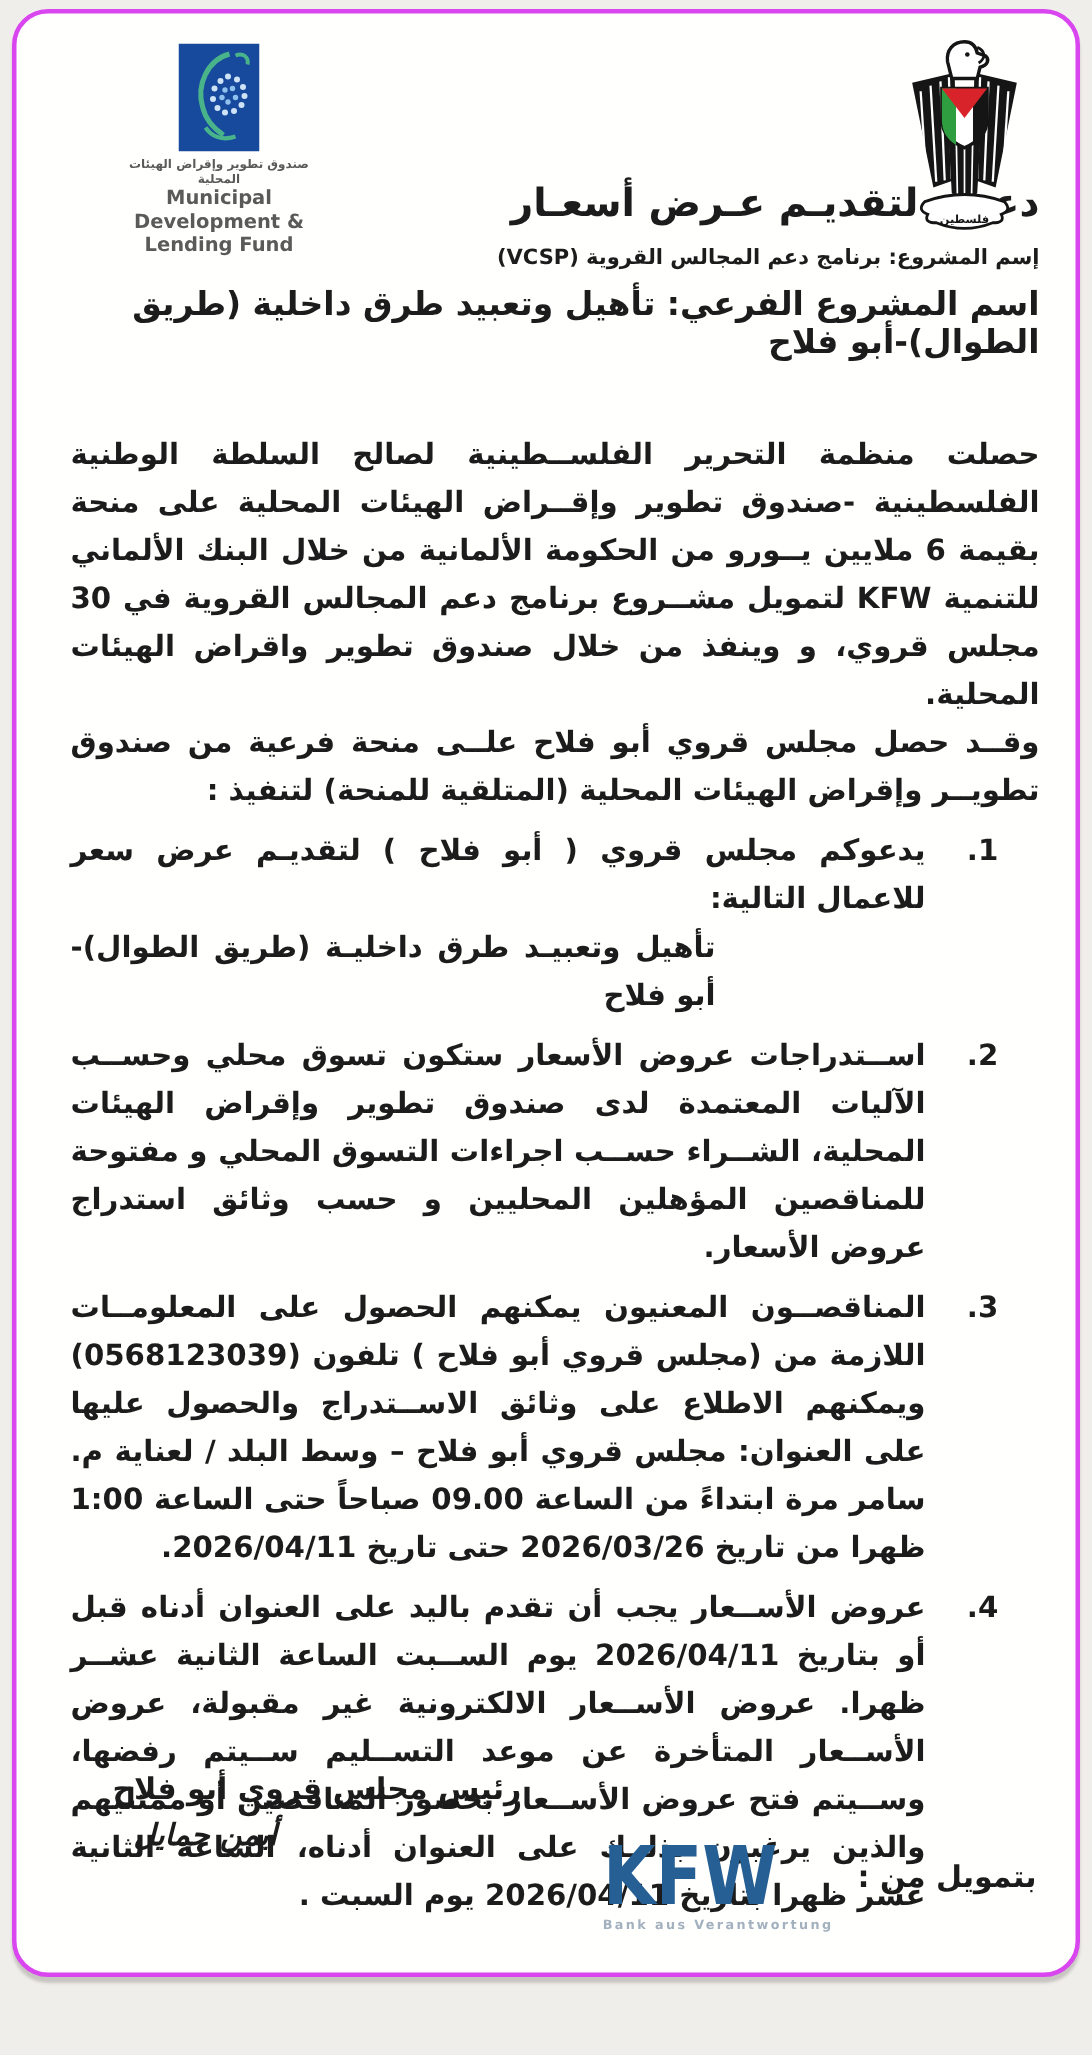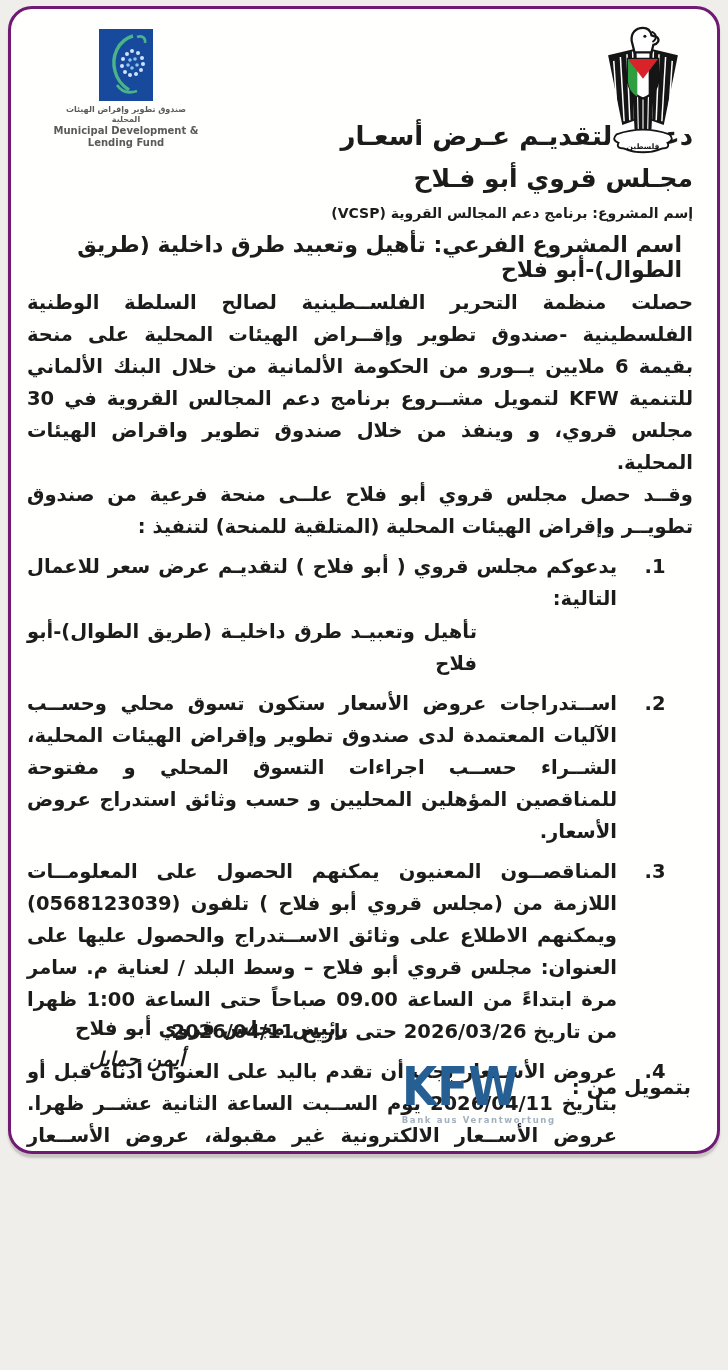--- a/index.html
+++ b/index.html
@@ -3,42 +3,42 @@
 <meta charset="utf-8">
 <style>
   html,body{margin:0;padding:0;}
   body{
     width:728px;height:1370px;position:relative;
     background:#f0eeea;
     font-family:"DejaVu Sans", sans-serif;
     -webkit-font-smoothing:antialiased;
   }
   .page{
-    position:absolute;left:8px;top:6px;width:712px;height:1148px;
+    position:absolute;left:8px;top:6px;width:712px;height:1312px;
     box-sizing:border-box;
     background:#fffffe;
-    border:3px solid #701a75;border-radius:24px;
+    border:3px solid #d946ef;border-radius:24px;
     box-shadow:0 4px 2px rgba(150,148,145,.45);
-    padding:14px 24px 10px 16px;
+    padding:14px 24px 10px 36px;
     direction:rtl;
     color:#1c1c1c;font-weight:bold;
     overflow:hidden;
   }
   
   .header{position:relative;height:252px;}
   .mdlf{position:absolute;left:24px;top:6px;width:150px;text-align:center;}
   .mdlf svg{display:block;margin:0 auto;}
   .mdlf-cap-ar{font-size:8px;color:#5a5a58;line-height:1.25;margin-top:4px;direction:rtl;}
-  .mdlf-cap-en{font-size:10px;color:#5a5a58;line-height:1.2;direction:ltr;}
+  .mdlf-cap-en{font-size:13px;color:#5a5a58;line-height:1.2;direction:ltr;}
   .emblem{position:absolute;right:2px;top:2px;}
   .titles{padding-top:98px;}
   .t1{font-size:26px;margin:0 0 13px 0;}
   .t2{font-size:25px;margin:0 0 12px 0;}
   .t3{font-size:14px;margin:0 0 11px 0;}
-  .t4{font-size:22px;margin:11px;}
+  .t4{font-size:22px;margin:0;}
   
   .doc-body{margin-top:12px;font-size:19.5px;line-height:32px;text-align:justify;}
   .doc-body p{margin:0;}
   
   .item{display:flex;margin-top:8px;}
   .item .num{flex:0 0 76px;text-align:center;box-sizing:border-box;}
   .item .txt{flex:1 1 auto;text-align:justify;}
   .item .sub{margin-top:1px;margin-right:140px;}
   
   .signature{position:absolute;left:28px;bottom:76px;direction:rtl;text-align:left;
@@ -124,21 +124,20 @@
           <path d="M34,36 h32 l-16,21 z" fill="#d8232a"></path>
         </g>
 
         <path d="M22,116 q-6,6 2,9 q-3,6 6,6 q20,8 40,0 q9,0 6,-6 q8,-3 2,-9 q-28,-10 -56,0 z" fill="#ffffff" stroke="#151515" stroke-width="2"></path>
         <text x="50" y="131" text-anchor="middle" font-size="8" font-weight="bold" fill="#151515">فلسطين</text>
       </svg>
     </div>
 
     <div class="titles">
       <div class="t1">دعـوة لتقديـم عـرض أسعـار</div>
-      <div class="t2">مجـلس قروي أبو فـلاح</div>
       <div class="t3">إسم المشروع:  برنامج دعم المجالس القروية (VCSP)</div>
       <div class="t4">اسم المشروع الفرعي:  تأهيل وتعبيد طرق داخلية (طريق الطوال)-أبو فلاح</div>
     </div>
   </div>
 
   <div class="doc-body">
     <p>حصلت منظمة التحرير الفلســطينية لصالح السلطة الوطنية الفلسطينية  -صندوق تطوير وإقــراض الهيئات المحلية على منحة بقيمة 6 ملايين يــورو من الحكومة الألمانية من خلال البنك الألماني للتنمية  KFW  لتمويل مشــروع برنامج دعم المجالس القروية في 30 مجلس قروي، و وينفذ من خلال صندوق تطوير واقراض الهيئات المحلية.</p>
     <p>وقــد حصل مجلس قروي أبو فلاح علــى منحة فرعية من صندوق تطويــر وإقراض الهيئات المحلية (المتلقية للمنحة) لتنفيذ :</p>
 
     <div>

